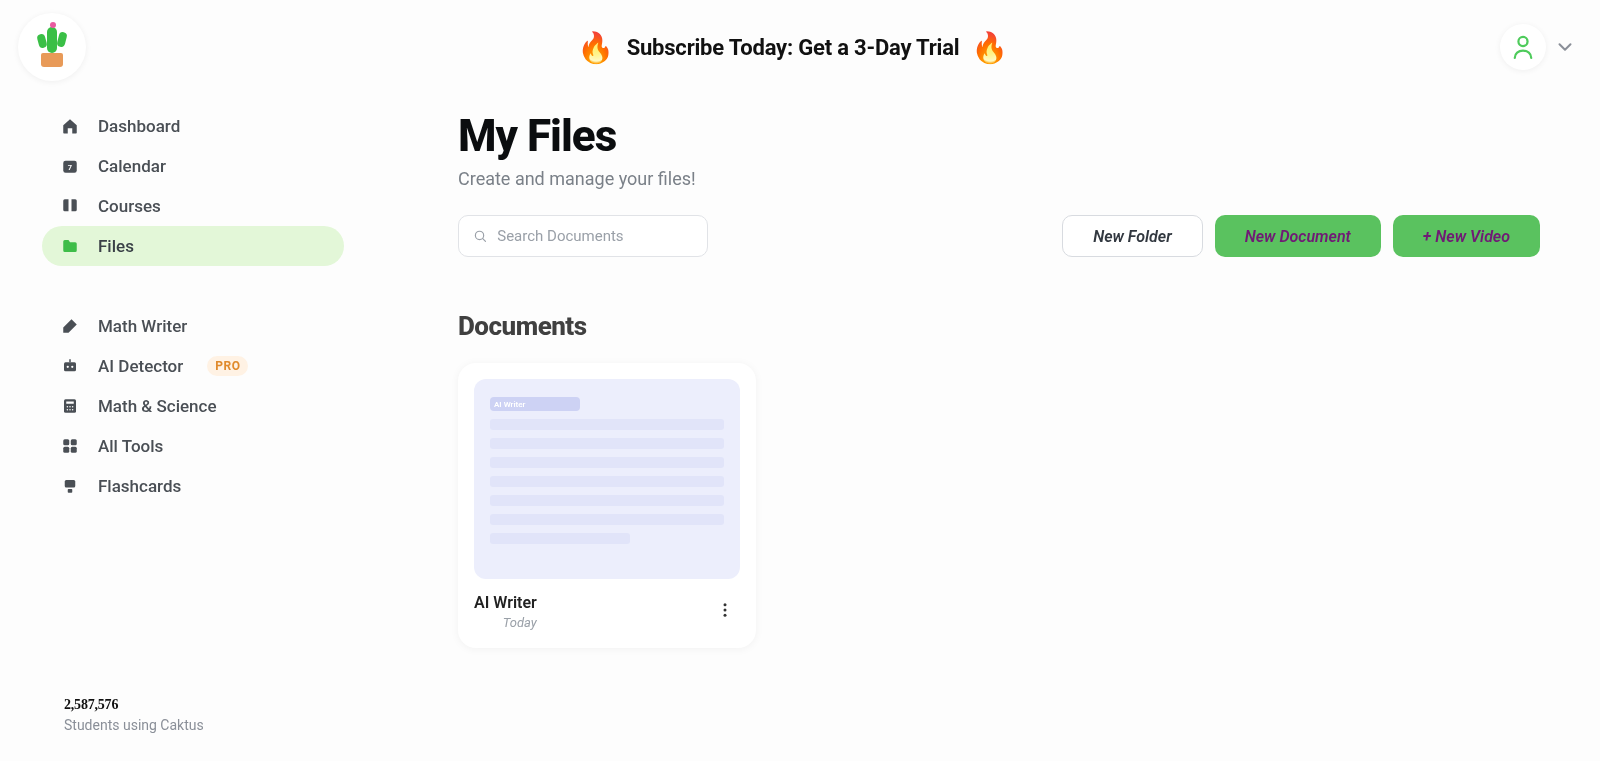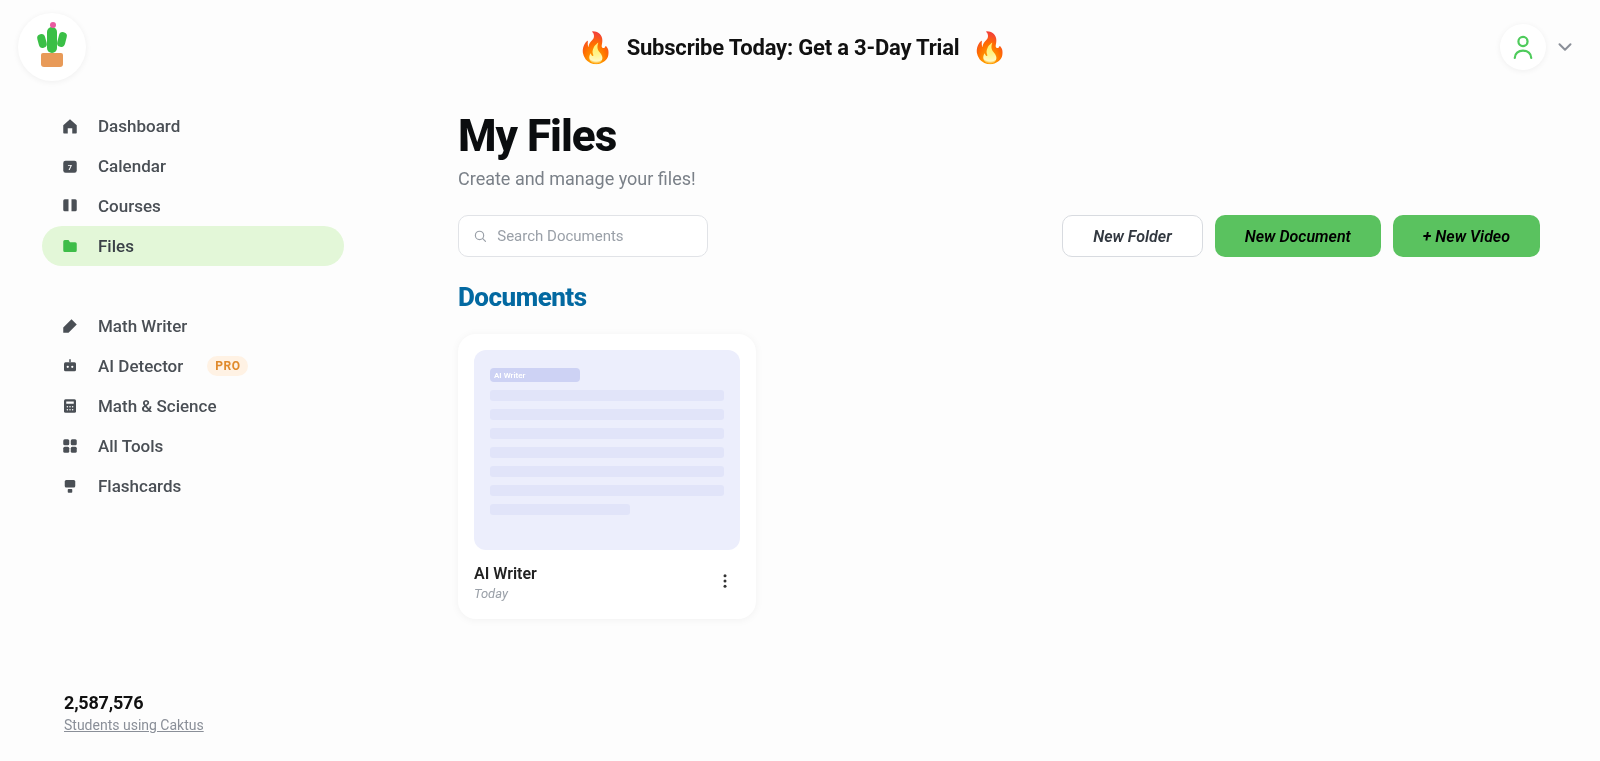--- a/index.html
+++ b/index.html
@@ -19,41 +19,41 @@
 .body-wrap { display:flex; height:calc(100% - 80px);padding-left:28px; }
 .sidebar { width:330px; padding:26px 14px 18px 14px; display:flex; flex-direction:column; }
 .nav-list { display:flex; flex-direction:column; gap:0; }
 .nav-item { display:flex; align-items:center; gap:18px; padding:10px 18px; border-radius:20px; cursor:pointer; font-size:17px; color:#4a4f55; font-weight:500; }
 .nav-item.active { background:#e3f7d8; color:#3a4147; }
 .nav-item .icon-slot { width:20px; height:20px; display:flex; align-items:center; justify-content:center; color:#4a4f55; }
 .nav-item.active .icon-slot { color:#3fbd49; }
 .nav-gap { height:40px; }
 .badge-pro { background:#fff2e4; color:#e08a2b; font-size:12px; font-weight:700; padding:3px 8px; border-radius:12px; margin-left:6px; letter-spacing:.5px; }
 .sidebar-footer { margin-top:auto; padding:0 6px 10px 22px; }
-.stat-number { font-size:18px; font-weight:700; color:#111; letter-spacing:-0.2px; }
-.stat-label { font-size:14px; color:#8a8f98; margin-top:4px;text-decoration:underline; }
+.stat-number { font-size:14px; font-weight:700; color:#111; letter-spacing:-0.2px;font-family:Liberation Serif, serif; }
+.stat-label { font-size:14px; color:#8a8f98; margin-top:4px; }
 
 
 .main { flex:1; padding:30px 60px 0 100px; }
 .page-title { font-size:44px; font-weight:800; letter-spacing:-1px; color:#0b0d0f; }
 .page-subtitle { font-size:18px; color:#7a8088; margin-top:6px; font-weight:400; }
 
 .toolbar { display:flex; align-items:center; margin-top:26px; gap:12px; }
 .search-box { width:250px; height:42px; border:1px solid #e1e3e7; border-radius:10px; display:flex; align-items:center; padding:0 14px; color:#9aa0a8; gap:10px; background:#fff; }
 .search-box input { border:none; outline:none; font-size:15px; color:#333; width:100%; background:transparent; }
 .search-box input::placeholder { color:#9aa0a8; }
 .spacer { flex:1; }
 .btn { height:42px; border-radius:10px; font-size:16px; font-weight:600; padding:0 30px; display:flex; align-items:center; cursor:pointer; border:none;font-style:italic; }
 .btn-outline { background:#fff; border:1px solid #d8dbe0; color:#323840; }
-.btn-green { background:#5ac25f; color:#000000; }
-
-
-.section-title { font-size:26px; font-weight:800; color:#0369a1; margin-top:25px; letter-spacing:-0.5px; }
+.btn-green { background:#5ac25f; color:#701a75; }
+
+
+.section-title { font-size:26px; font-weight:800; color:#404040; margin-top:54px; letter-spacing:-0.5px; }
 .doc-grid { display:flex; gap:24px; margin-top:22px; }
-.doc-card { width:298px; background:#fff; border-radius:18px; box-shadow:0 1px 8px rgba(0,0,0,.05); overflow:hidden; cursor:pointer; }
+.doc-card { width:298px; background:#fff; border-radius:18px; box-shadow:0 1px 8px rgba(0,0,0,.05); overflow:hidden; cursor:pointer;text-align:right; }
 .doc-preview { margin:16px 16px 0 16px; height:200px; background:#eceefc; border-radius:12px; padding:18px 16px; display:flex; flex-direction:column; gap:8px; }
 .doc-tag { width:90px; height:14px; background:#cdd2f4; border-radius:4px; font-size:8px; color:#fff; display:flex; align-items:center; padding-left:4px; font-weight:600; }
 .doc-line { height:11px; background:#e1e4f9; border-radius:3px; }
 .doc-meta { padding:14px 16px 18px 16px; display:flex; align-items:center; }
 .doc-title { font-size:16px; font-weight:600; color:#222; }
 .doc-date { font-size:13px; color:#9aa0a8; margin-top:3px;font-style:italic; }
 .doc-menu { margin-left:auto; color:#333; cursor:pointer; padding:6px; }
 
 
 .cactus-body { position:relative; width:38px; height:44px; }

